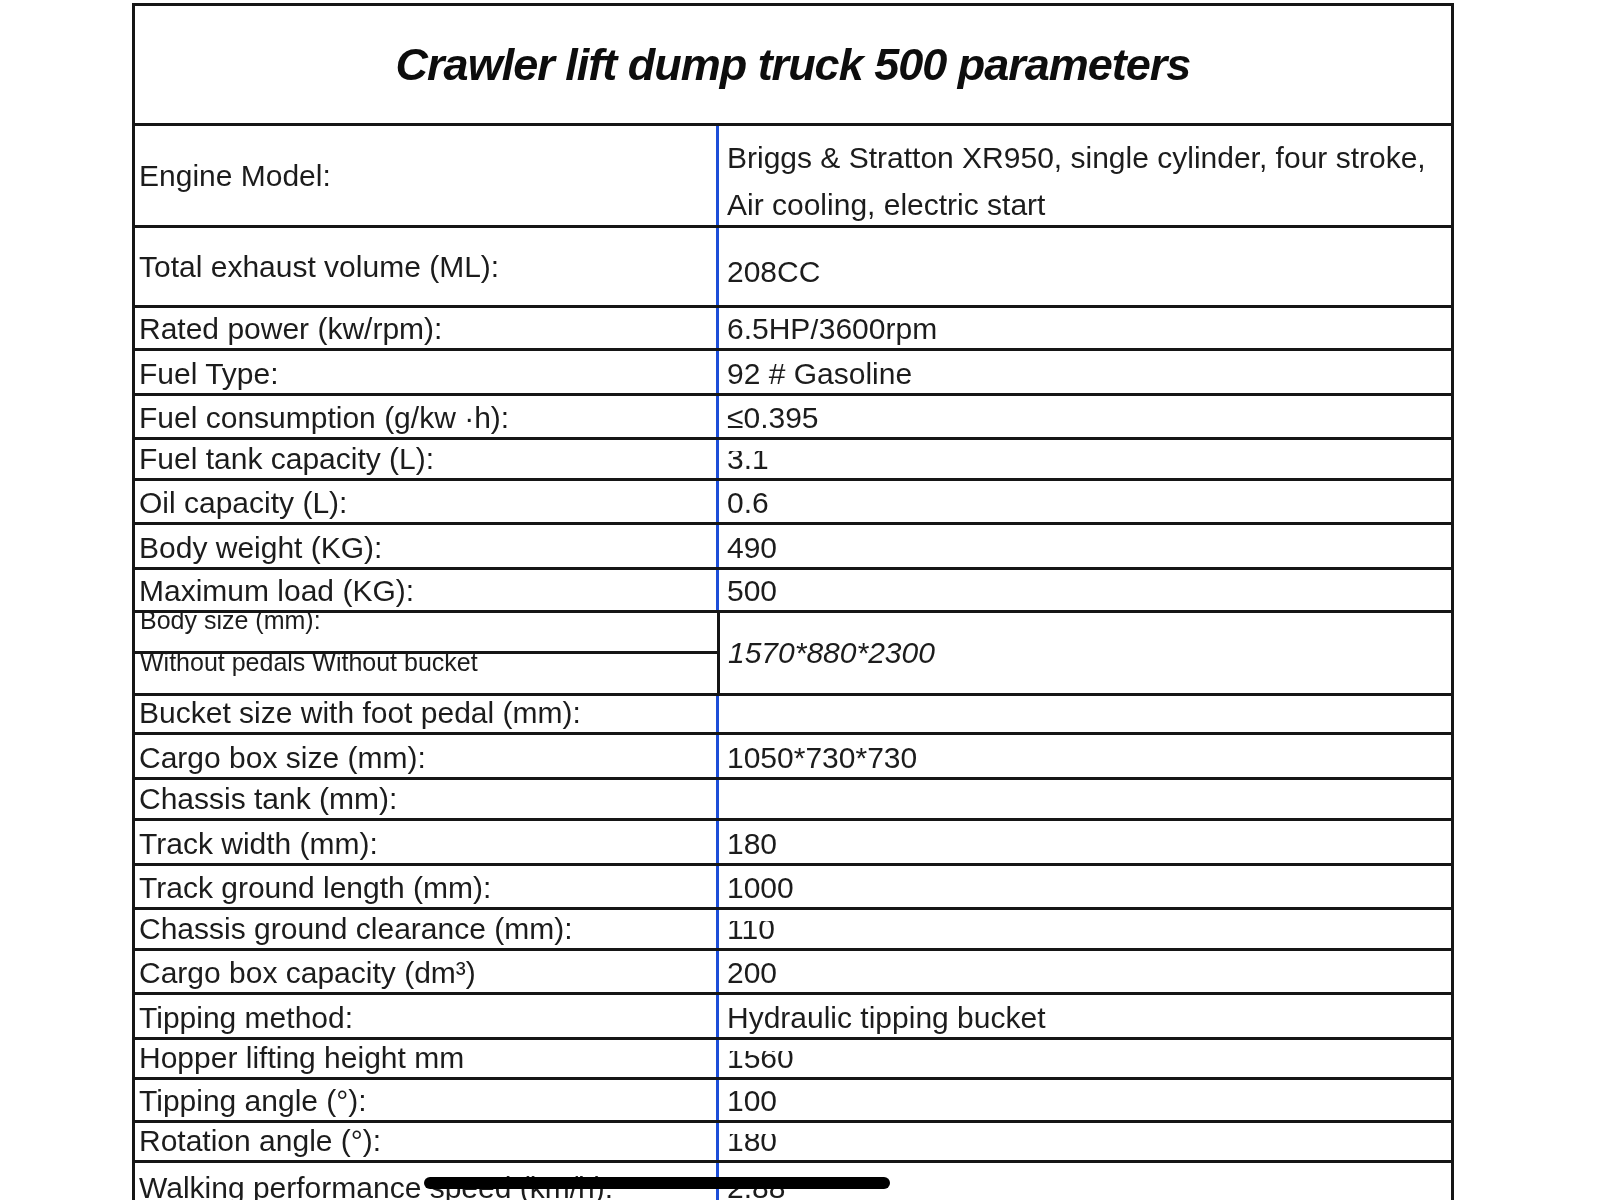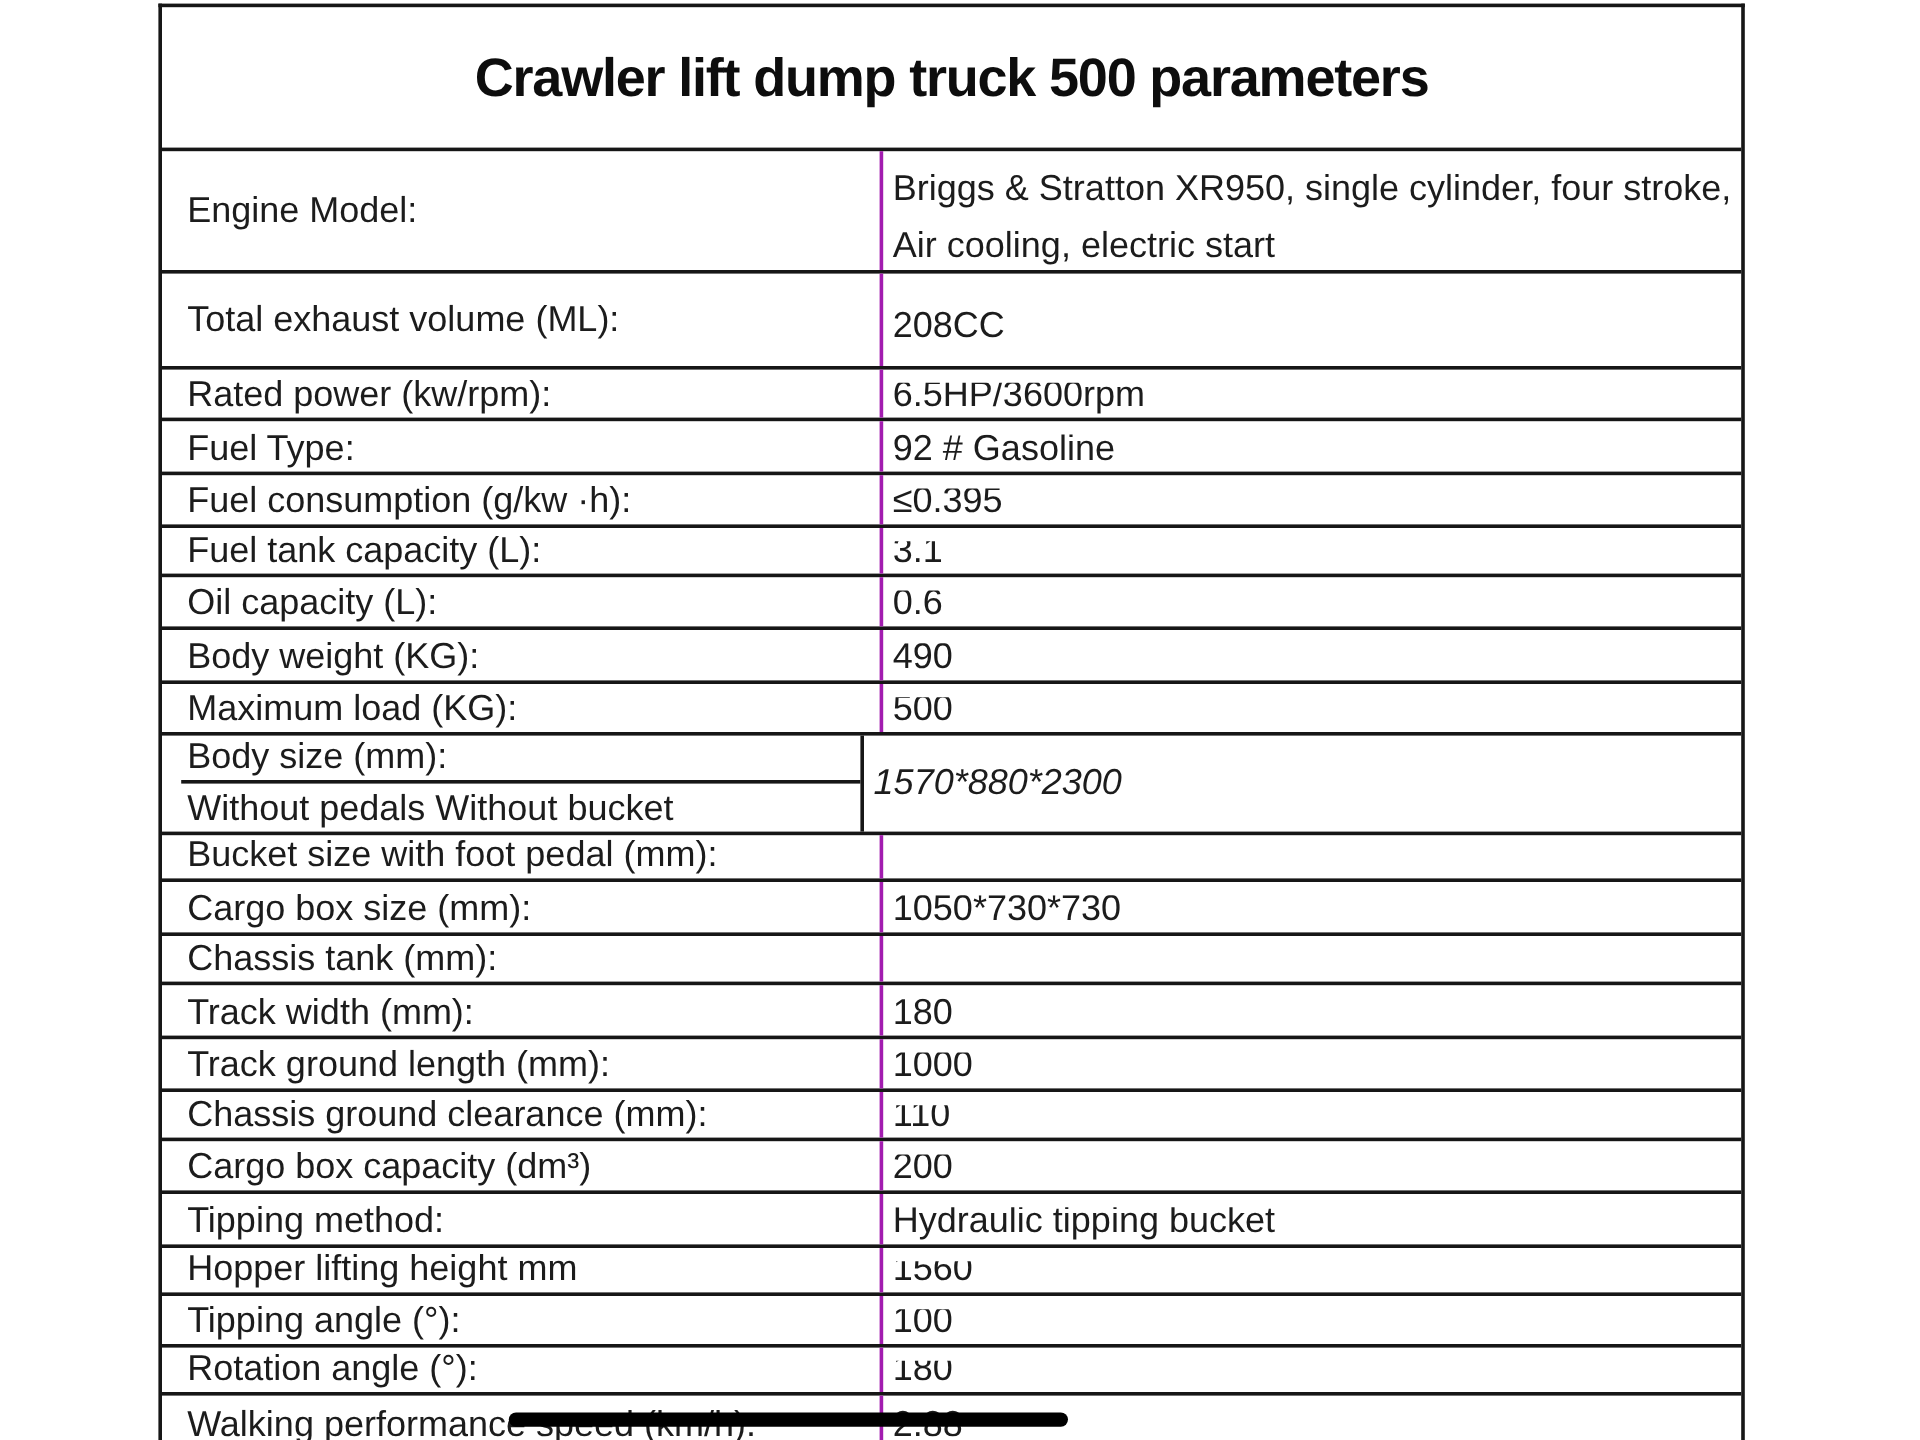--- a/index.html
+++ b/index.html
@@ -33,31 +33,32 @@
     border-bottom: 3px solid #161616;
     box-sizing: content-box;
   }
   .trow:last-child {
     border-bottom: 2px solid #b5b5b5; 
   }
   .title-row {
     height: 117px;
     align-items: center;
     justify-content: center;
+    font-style: italic;
   }
   .title-text {
     font-size: 45px;
     font-weight: 700;
     letter-spacing: -1px;
     color: #0d0d0d;
   }
   .label-cell {
     width: 577px;                
-    padding-left: 21px;
-    border-right: 3px solid #a21caf;
+    padding-left: 4px;
+    border-right: 3px solid #1d4ed8;
     display: flex;
     align-items: flex-end;
     padding-bottom: 2px;
     font-size: 30px;
     box-sizing: content-box;
     overflow: hidden;
     white-space: nowrap;
   }
   .value-cell {
     flex: 1;
@@ -85,25 +86,24 @@
     width: 582px;
     border-right: 3px solid #161616;
     display: flex;
     flex-direction: column;
     box-sizing: content-box;
   }
   .group-sub {
     display: flex;
     align-items: flex-end;
     padding-left: 5px;
-    padding-bottom: 2px;
-    font-size: 30px;
+    padding-bottom: 16px;
+    font-size: 25px;
     white-space: nowrap;
     overflow: hidden;
-    margin-left: 16px;
   }
   .group-sub-1 {
     height: 37px;
     border-bottom: 3px solid #161616;
   }
   .group-sub-2 {
     height: 40px;
   }
   .group-value {
     flex: 1;

